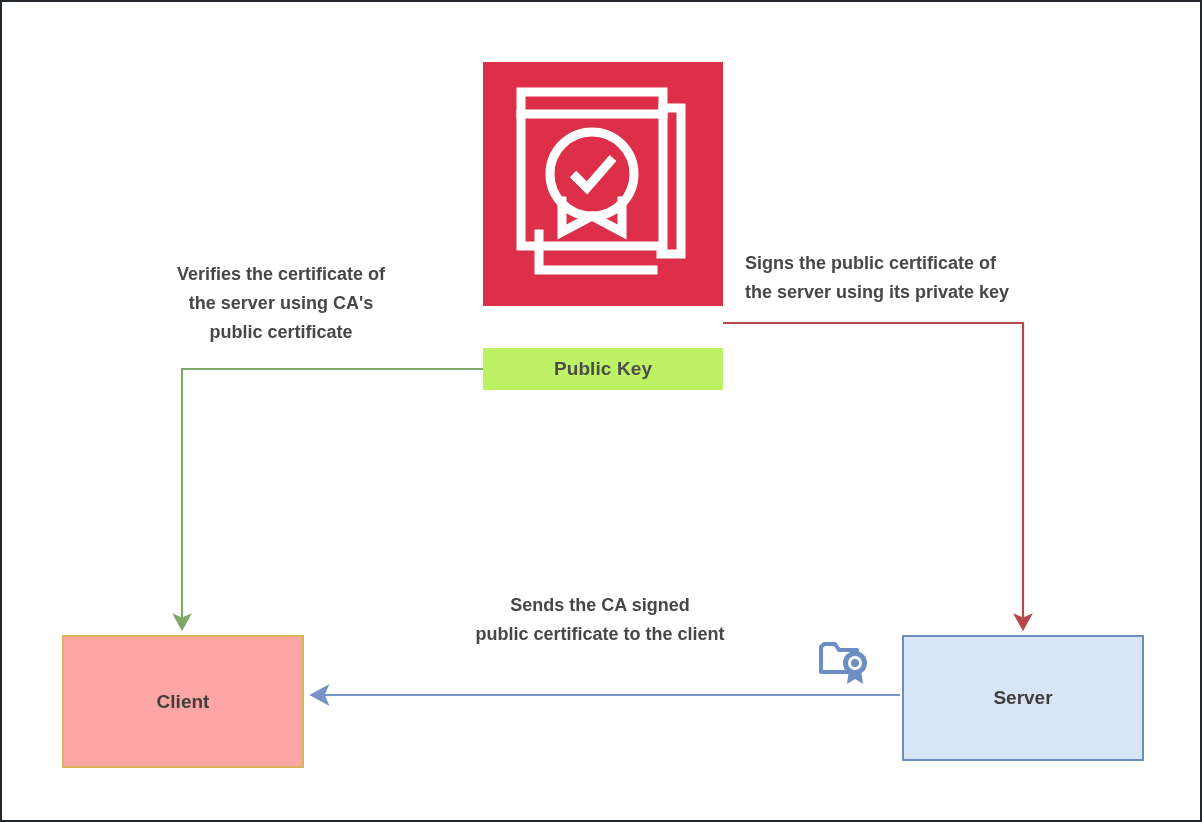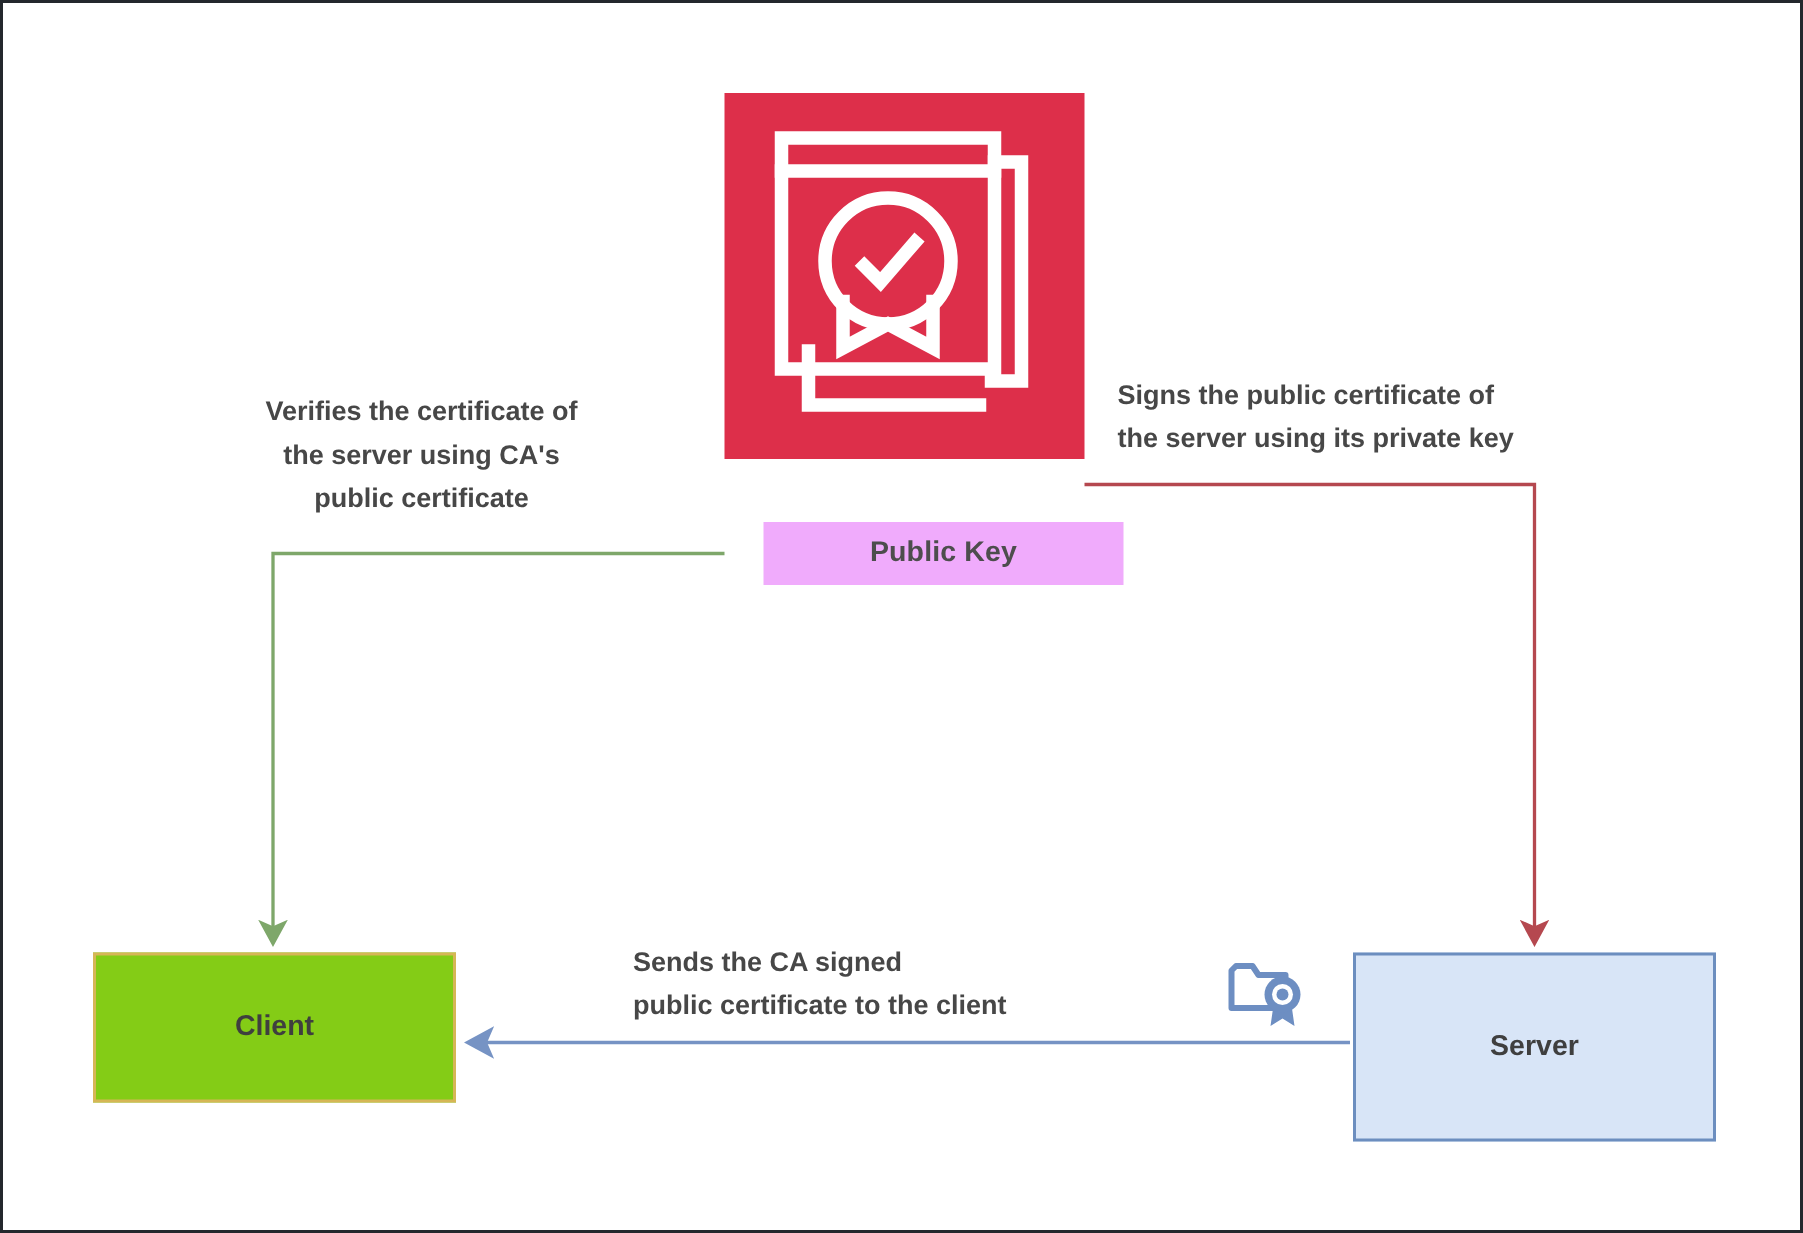--- a/index.html
+++ b/index.html
@@ -63,22 +63,21 @@
     font-weight: bold;
     color: #4d4d4d;
     letter-spacing: .1px;
   }
   #band-private {
     top: 244px;
     background: #f8cfcf;
   }
   #band-public {
     top: 286px;
-    background: #f0abfc;
-    margin-left: 26px;
+    background: #bef264;
   }
   #ca-caption {
     position: absolute;
     left: 0;
     top: 344px;
     width: 240px;
     text-align: center;
     font-size: 19px;
     font-weight: bold;
     color: #404040;
@@ -92,22 +91,22 @@
     align-items: center;
     justify-content: center;
     font-size: 19px;
     font-weight: bold;
     color: #3f3f3f;
   }
   #node-client {
     left: 60px;
     top: 633px;
     width: 242px;
-    height: 100px;
-    background: #84cc16;
+    height: 133px;
+    background: #fca5a5;
     border: 2px solid #d6b656;
   }
   #node-server {
     left: 900px;
     top: 633px;
     width: 242px;
     height: 126px;
     background: #d8e5f7;
     border: 2px solid #6c8ebf;
   }
@@ -129,22 +128,23 @@
   }
   #label-signs {
     left: 743px;
     top: 233px;
     width: 370px;
     text-align: left;
     margin-top: 14px;
   }
   #label-sends {
     left: 420px;
-    top: 625px;
+    top: 589px;
     width: 356px;
+    text-align: center;
   }
 
   
   #cert-badge-icon {
     position: absolute;
     left: 815px;
     top: 636px;
     width: 58px;
     height: 48px;
   }

